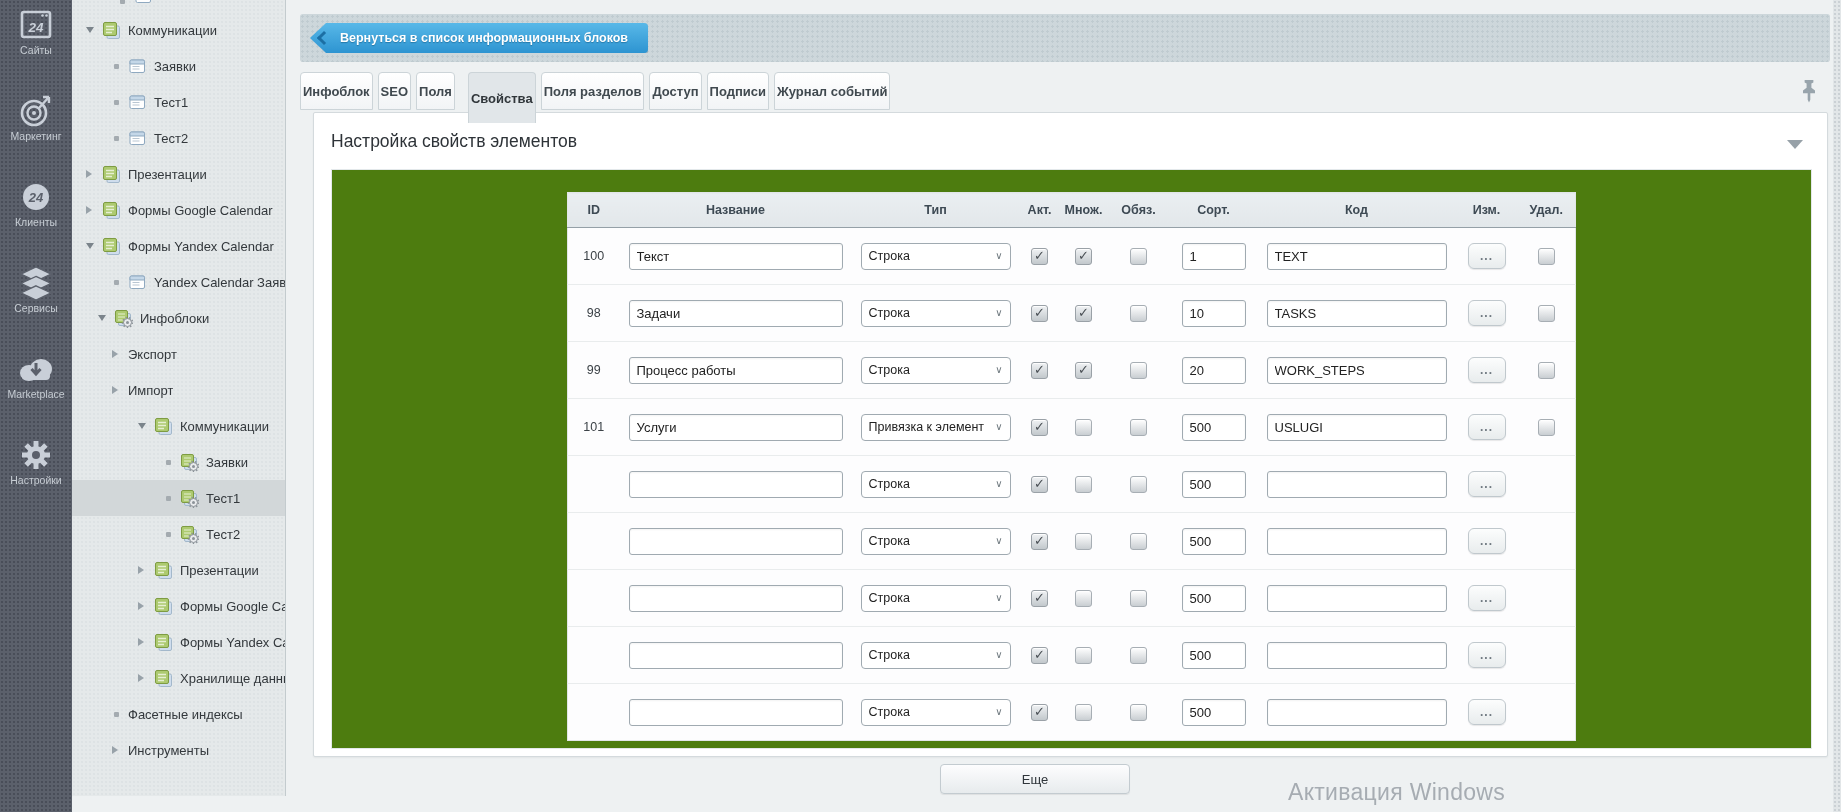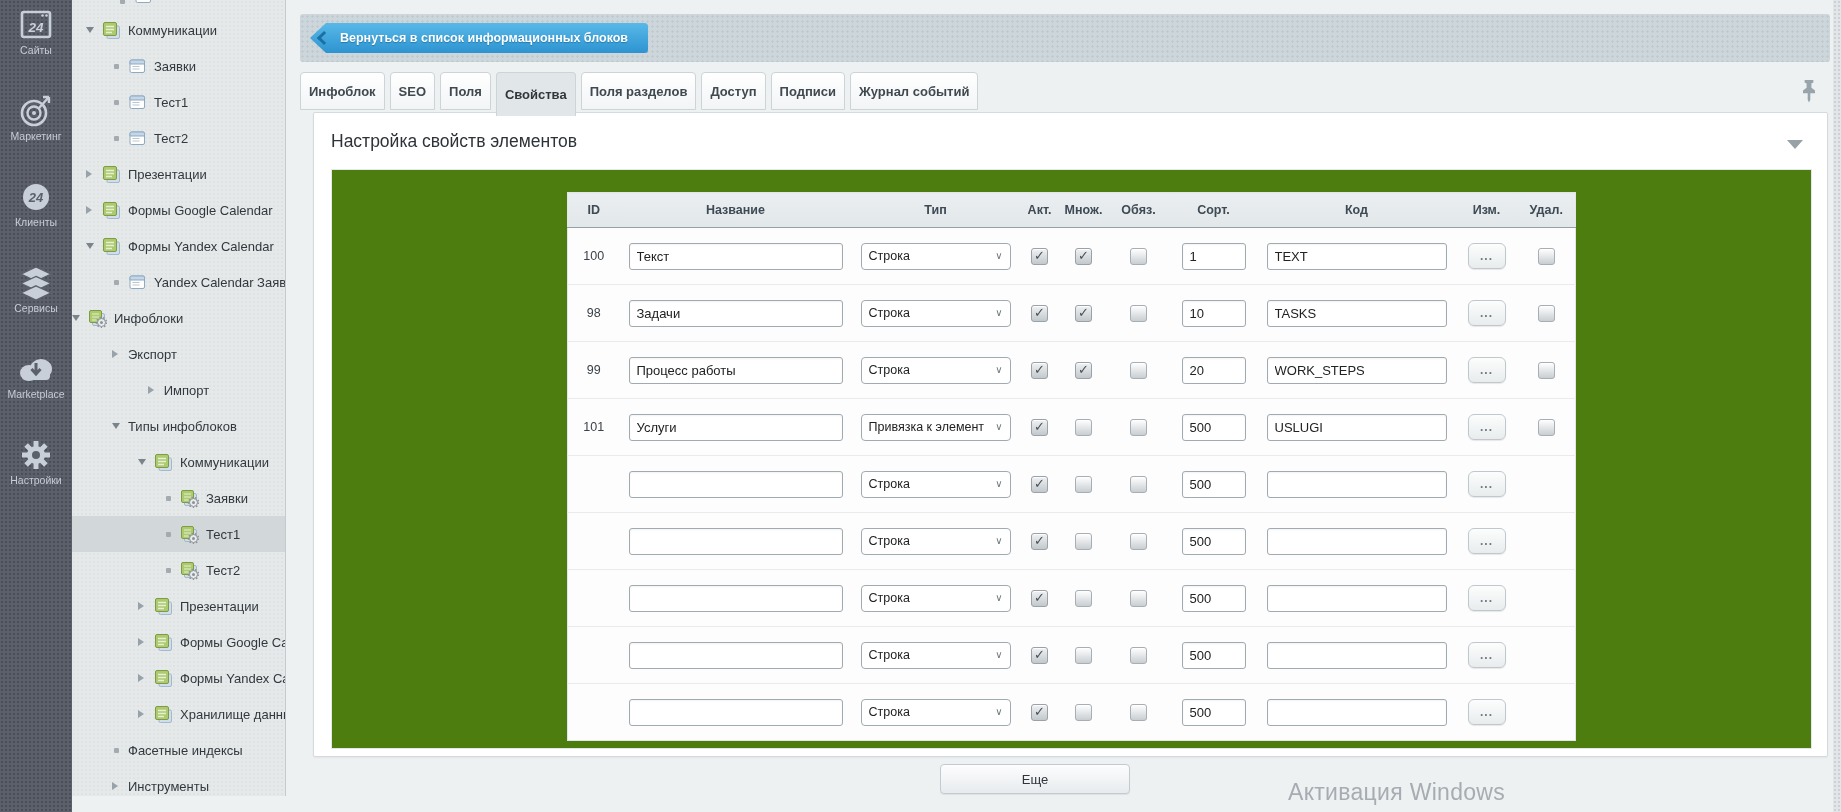--- a/index.html
+++ b/index.html
@@ -44,24 +44,24 @@
   .back-btn{position:absolute;left:10px;top:9px;height:30px;padding:0 20px 0 30px;border:none;
     border-radius:0 4px 4px 0;color:#fff;font-weight:bold;font-size:12.5px;font-family:inherit;
     background:linear-gradient(#58b8e8,#2d94d1);
     clip-path:polygon(16px 0,100% 0,100% 100%,16px 100%,0 50%);
     text-shadow:0 1px 1px rgba(20,90,130,.55);cursor:pointer;
     filter:drop-shadow(0 1px 1px rgba(40,90,120,.4));}
   .back-btn::before{content:"";position:absolute;left:9px;top:50%;width:7px;height:7px;
     border-left:3px solid #1c6fa4;border-bottom:3px solid #1c6fa4;
     transform:translateY(-50%) rotate(45deg);}
   .tabs{position:absolute;left:14px;top:72px;display:flex;gap:5px;align-items:flex-start;z-index:3;}
-  .tab{height:38px;display:flex;align-items:center;padding:0 8px;
+  .tab{height:38px;display:flex;align-items:center;padding:0 2px;
     background:linear-gradient(#ffffff,#f2f4f6);border:1px solid #ccd4d8;
     border-radius:4px 4px 0 0;font-size:13px;font-weight:bold;color:#40494f;cursor:pointer;}
-  .tab.active{background:#e1e6e9;height:44px;border-bottom:none;color:#30363a;}
+  .tab.active{background:#e1e6e9;height:51px;border-bottom:none;color:#30363a;margin-left:8px;}
   .pin{position:absolute;top:79px;right:22px;width:20px;height:26px;background:none;border:none;padding:0;cursor:pointer;}
   .panel{position:absolute;left:27px;right:13px;top:112px;height:645px;background:#fff;
     border:1px solid #d4dadd;border-radius:2px;box-shadow:0 1px 2px rgba(0,0,0,.05);z-index:2;}
   .panel-title{position:absolute;left:17px;top:18px;font-size:17.5px;font-weight:normal;color:#2e3338;margin:0;}
   .panel-collapse{position:absolute;right:24px;top:27px;width:0;height:0;cursor:pointer;
     border-left:8px solid transparent;border-right:8px solid transparent;border-top:9px solid #97a1a8;}
   .inner{position:absolute;left:17px;right:15px;top:56px;bottom:7px;background:#4d7c0f;border:1px solid #e3e8ea;}
   table{width:1008px;margin:22px auto 0;border-collapse:collapse;table-layout:fixed;background:#fdfdfe;border:1px solid #e2e6e8;}
   thead th{height:35px;background:linear-gradient(#eaeef1,#e2e7ea);border-bottom:1px solid #95a0a7;
     font-size:12.5px;font-weight:bold;color:#3e4a54;padding:0;text-align:center;}
@@ -257,45 +257,41 @@
         <span class="marker bullet"></span>
         <span class="tree-icon">
           <svg width="19" height="19" viewBox="0 0 19 19">
             <rect x="2" y="3" width="14.5" height="12.5" rx="1.5" fill="#ffffff" stroke="#8fa9c0"></rect>
             <path d="M2 7 h14.5 v-2.5 a1.5 1.5 0 0 0 -1.5 -1.5 h-11.5 a1.5 1.5 0 0 0 -1.5 1.5 z" fill="#c4d7e8" stroke="#8fa9c0"></path>
             <path d="M4.5 9.5h7M4.5 12h7" stroke="#b9c6d2" fill="none"></path>
           </svg>
         </span>
         <span class="tree-label">Yandex Calendar Заявки</span>
       </div>
-      <div class="tree-item lvl0" style="padding-left: 0;">
+      <div class="tree-item lvl0" style="padding-left: 26px;">
         <span class="marker expanded"></span>
         <span class="tree-icon">
           <svg width="19" height="19" viewBox="0 0 19 19">
             <rect x="4.5" y="4.5" width="12" height="12" rx="1.5" fill="#cfdded" stroke="#a3b8cb"></rect>
             <rect x="1.5" y="1.5" width="12" height="12" rx="1.5" fill="#adca70" stroke="#7e9c42"></rect>
             <path d="M4 5h7M4 8h7M4 11h5" stroke="#e6efd2" stroke-width="1.2" fill="none"></path>
             <circle cx="13.5" cy="13.5" r="4" fill="#e8eaec" stroke="#8b9298"></circle>
             <circle cx="13.5" cy="13.5" r="5" fill="none" stroke="#8b9298" stroke-width="1.5" stroke-dasharray="1.4 2.1"></circle>
             <circle cx="13.5" cy="13.5" r="1.5" fill="#8b9298"></circle>
           </svg>
         </span>
         <span class="tree-label">Инфоблоки</span>
       </div>
       <div class="tree-item lvl1" style="padding-left: 40px;">
         <span class="marker collapsed"></span>
         <span class="tree-label">Экспорт</span>
       </div>
-      <div class="tree-item lvl1" style=" justify-content: center;">
+      <div class="tree-item lvl1" style="padding-left: 40px;">
         <span class="marker collapsed"></span>
         <span class="tree-label">Импорт</span>
-      </div>
-      <div class="tree-item lvl1" style="padding-left: 40px;">
-        <span class="marker expanded"></span>
-        <span class="tree-label">Типы инфоблоков</span>
       </div>
       <div class="tree-item lvl2" style="padding-left: 66px;">
         <span class="marker expanded"></span>
         <span class="tree-icon">
           <svg width="19" height="19" viewBox="0 0 19 19">
             <rect x="5" y="5" width="12.5" height="12.5" rx="1.5" fill="#cfdded" stroke="#a3b8cb"></rect>
             <rect x="1.5" y="1.5" width="13" height="13" rx="1.5" fill="#adca70" stroke="#7e9c42"></rect>
             <path d="M4 5.5h8M4 8.5h8M4 11.5h6" stroke="#e6efd2" stroke-width="1.3" fill="none"></path>
           </svg>
         </span>

